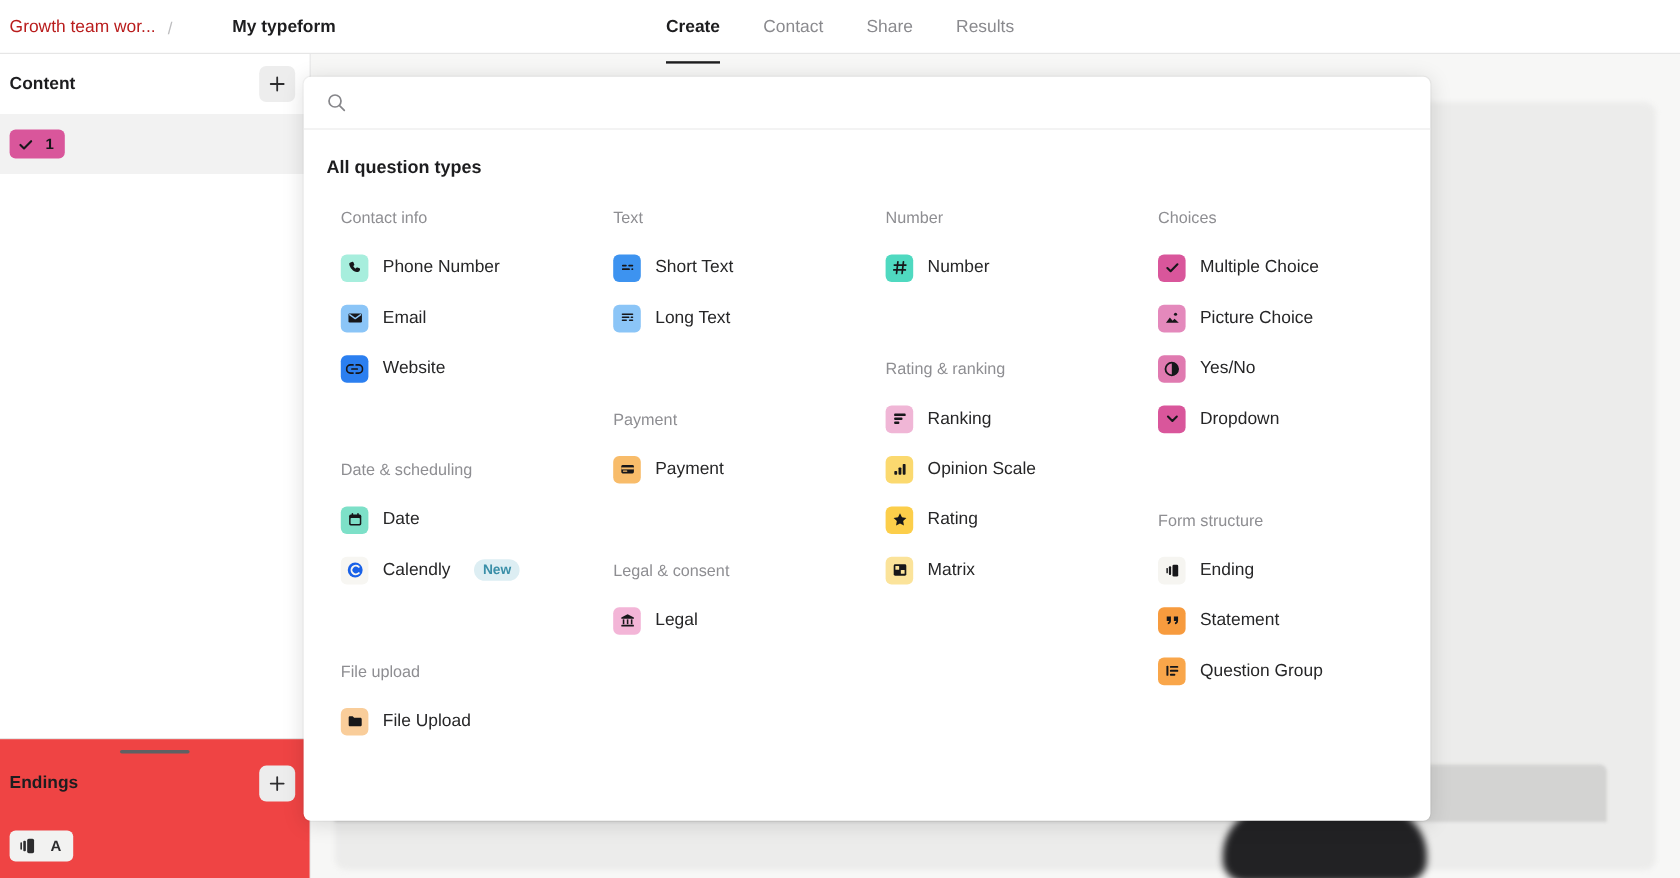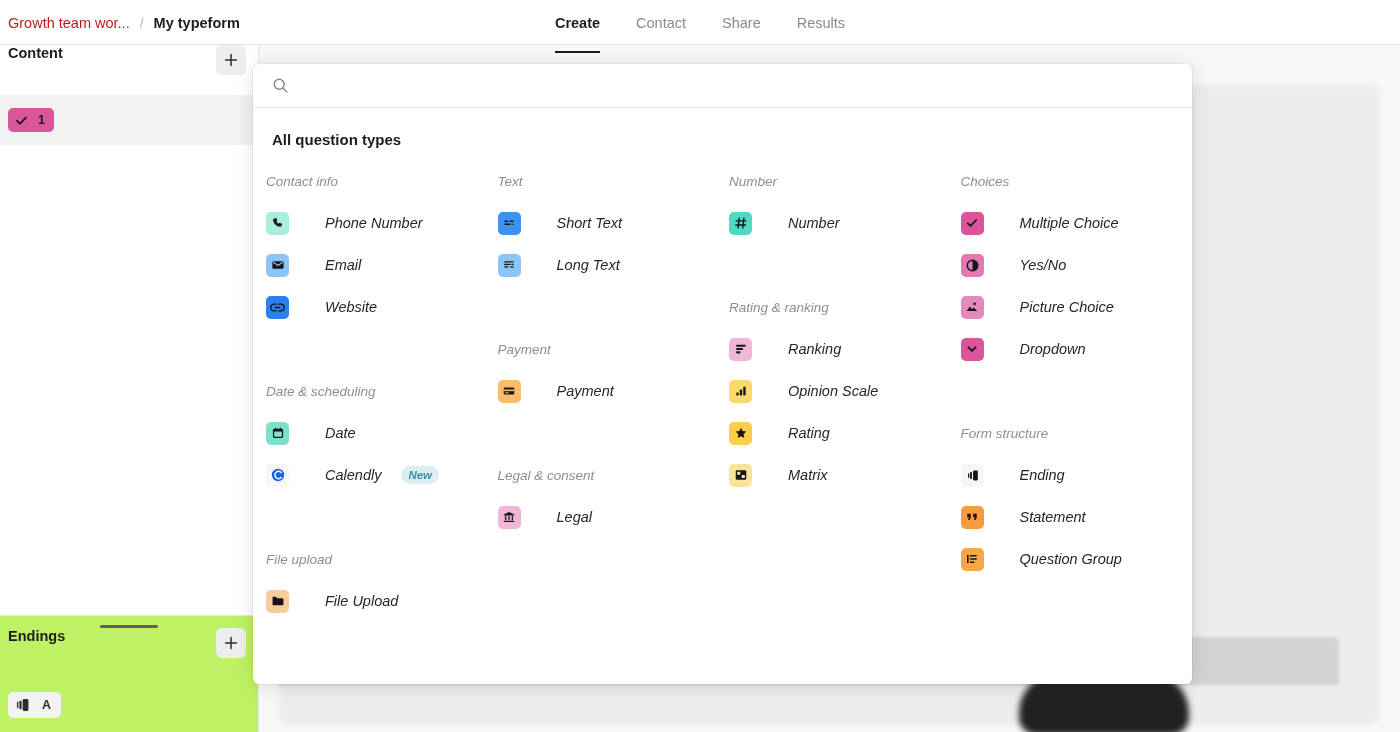--- a/index.html
+++ b/index.html
@@ -33,21 +33,21 @@
     position: absolute;
     left: 8px; top: 0;
     height: 45px;
     display: flex;
     align-items: center;
     gap: 10px;
     font-size: 14.5px;
   }
   .crumb-workspace { color: #b91c1c; }
   .crumb-sep { color: #bdbdbf; font-size: 14px; }
-  .crumb-current { color: #1d1d1f; font-weight: 700; }
+  .crumb-current { color: #1d1d1f; font-weight: 700; margin-left: 40px; }
 
   .nav-tabs {
     position: absolute;
     left: 0; right: 0; top: 0;
     height: 45px;
     display: flex;
     justify-content: center;
     align-items: center;
     gap: 36px;
   }
@@ -75,20 +75,21 @@
     left: 0; top: 45px;
     width: 259px; height: 687px;
     background: #ffffff;
     border-right: 1px solid #e6e6e6;
     z-index: 10;
   }
   .panel-head {
     position: relative;
     height: 50px;
     display: flex;
+    align-items: center;
     padding: 0 12px 0 8px;
   }
   .panel-head .ph-title {
     font-size: 14.5px;
     font-weight: 700;
     color: #1d1d1f;
     flex: 1;
   }
   .add-btn {
     width: 30px; height: 30px;
@@ -123,21 +124,21 @@
     color: #17171a;
   }
   .q-chip .chip-num { font-size: 12.5px; font-weight: 700; }
 
   
   .endings-block {
     position: absolute;
     left: 0; bottom: 0;
     width: 258px;
     border-top: 1px solid #e6e6e6;
-    background: #bef264;
+    background: #ef4444;
     padding-top: 5px;
   }
   .drag-handle {
     width: 58px; height: 3px;
     border-radius: 2px;
     background: #5f6063;
     margin: 4px auto 0 auto;
     cursor: row-resize;
   }
   .ending-row {
@@ -224,22 +225,21 @@
 
   .all-title {
     font-size: 15px;
     font-weight: 700;
     color: #1d1d1f;
     padding: 23px 0 0 19px;
   }
 
   .cols {
     display: flex;
-    padding: 12px 0 0 13px;
-    font-style: italic;
+    padding: 12px 0 0 31px;
   }
   .col { width: 235px; }
 
   .group-title {
     font-size: 13.5px;
     color: #8e8e92;
     height: 42px;
     display: flex;
     align-items: center;
   }
@@ -257,21 +257,21 @@
   }
   .qt-icon {
     width: 23px; height: 23px;
     border-radius: 5px;
     display: flex;
     align-items: center;
     justify-content: center;
     flex: 0 0 auto;
   }
   .qt-icon svg { display: block; }
-  .qt-label { font-size: 14.5px; color: #262627; margin-left: 24px; }
+  .qt-label { font-size: 14.5px; color: #262627; }
 
   .new-badge {
     margin-left: 8px;
     font-size: 11.5px;
     font-weight: 700;
     color: #3a8fa8;
     background: #ddeef3;
     border-radius: 9px;
     padding: 2px 7px;
     line-height: 1.25;
@@ -556,37 +556,37 @@
         <div class="qt-row">
           <span class="qt-icon" style="background:#d9569b">
             <svg width="14" height="14" viewBox="0 0 16 16">
                 <path d="M3.2 8.4l3.1 3 6.5-6.6" stroke="#17171a" stroke-width="2" fill="none" stroke-linecap="round" stroke-linejoin="round"></path>
               </svg>
           </span>
           <span class="qt-label">Multiple Choice</span>
         </div>
 
         <div class="qt-row">
+          <span class="qt-icon" style="background:#e489bc">
+            <svg width="14" height="14" viewBox="0 0 16 16">
+                <circle cx="11" cy="4.4" r="1.5" fill="#17171a"></circle>
+                <path d="M1.9 12.6l3.7-5.1 2.6 3.2 1.8-2.1 4.1 4z" fill="#17171a"></path>
+              </svg>
+          </span>
+          <span class="qt-label">Picture Choice</span>
+        </div>
+
+        <div class="qt-row">
           <span class="qt-icon" style="background:#e07ab0">
             <svg width="15" height="15" viewBox="0 0 16 16">
                 <circle cx="8" cy="8" r="5.6" stroke="#17171a" stroke-width="1.6" fill="none"></circle>
                 <path d="M8 2.4a5.6 5.6 0 010 11.2z" fill="#17171a"></path>
               </svg>
           </span>
           <span class="qt-label">Yes/No</span>
-        </div>
-
-        <div class="qt-row">
-          <span class="qt-icon" style="background:#e489bc">
-            <svg width="14" height="14" viewBox="0 0 16 16">
-                <circle cx="11" cy="4.4" r="1.5" fill="#17171a"></circle>
-                <path d="M1.9 12.6l3.7-5.1 2.6 3.2 1.8-2.1 4.1 4z" fill="#17171a"></path>
-              </svg>
-          </span>
-          <span class="qt-label">Picture Choice</span>
         </div>
 
         <div class="qt-row">
           <span class="qt-icon" style="background:#d9569b">
             <svg width="14" height="14" viewBox="0 0 16 16">
                 <path d="M3.8 5.9L8 10.1l4.2-4.2" stroke="#17171a" stroke-width="2" fill="none" stroke-linecap="round" stroke-linejoin="round"></path>
               </svg>
           </span>
           <span class="qt-label">Dropdown</span>
         </div>

